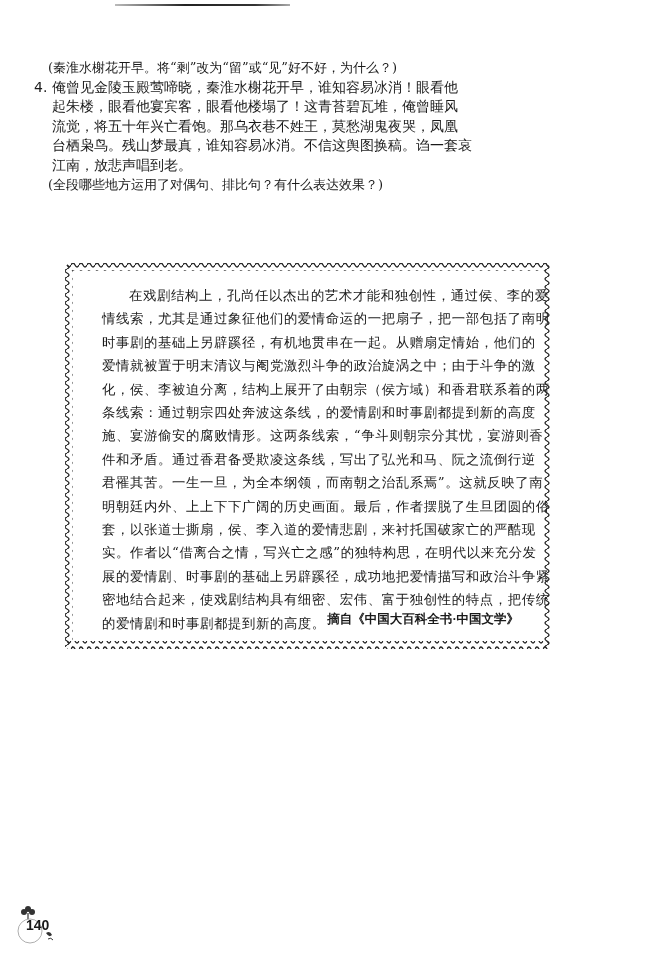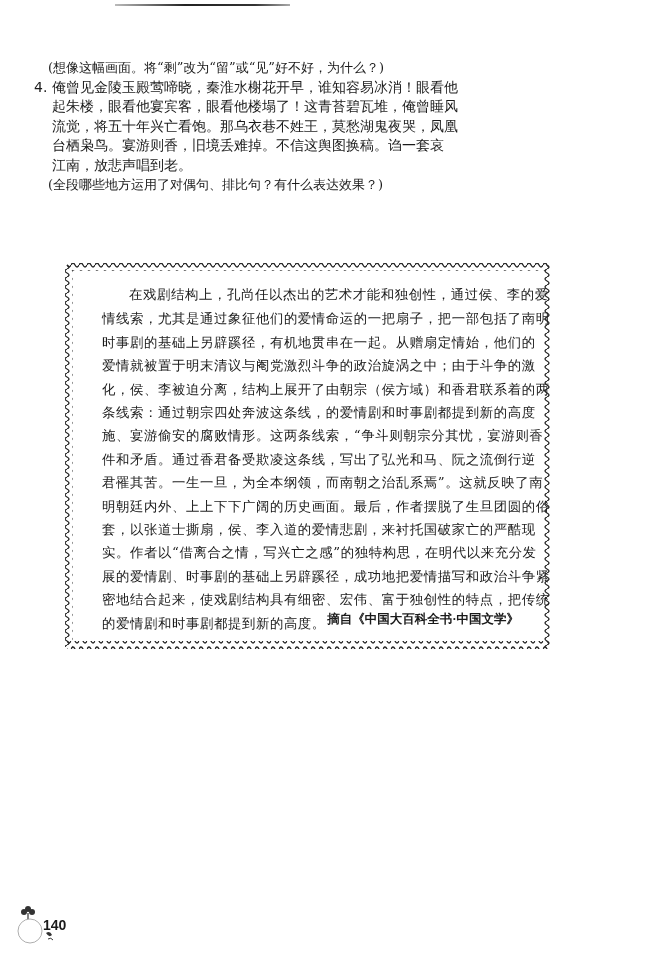--- a/index.html
+++ b/index.html
@@ -12,40 +12,40 @@
   .q-line.bold { font-weight: normal; font-family: "DejaVu Sans", sans-serif; font-size: 14px; }
   .q-line.hint { padding-left: 14px; font-size: 13px; }
   .q-indent { padding-left: 18px; }
   .q-num { display: inline-block; width: 18px; }
   .box { position: absolute; left: 66px; top: 264px; width: 478px; height: 378px;
          border: 3px solid transparent; }
   .box svg.border { position: absolute; left: -6px; top: -6px; }
   .box-text { position: absolute; left: 33px; top: 17px; width: 415px; }
   .para-line { font-size: 13.4px; line-height: 23.4px; white-space: nowrap;
                letter-spacing: 0.6px; text-align: justify; }
-  .para-line.first { padding-left: 27px; font-family: Liberation Mono, monospace; }
+  .para-line.first { padding-left: 27px; }
   .source { position: absolute; right: 28px; top: 344px; font-size: 12.5px;
             font-weight: bold; font-family: Liberation Serif, serif; }
   .page-num { position: absolute; left: 14px; top: 903px; width: 44px; height: 40px; }
   .page-num .num { position: absolute; left: 12px; top: 14px; font-size: 14px;
-                   font-weight: bold; font-family: "Liberation Sans", sans-serif; margin-left: 17px; }
+                   font-weight: bold; font-family: "Liberation Sans", sans-serif; }
 </style>
 </head>
 <body>
 
 <div class="top-rule"></div>
 
 <div class="q-block">
-  <div class="q-line hint">(想像这幅画面。将“剩”改为“留”或“见”好不好，为什么？)</div>
+  <div class="q-line hint">(秦淮水榭花开早。将“剩”改为“留”或“见”好不好，为什么？)</div>
   <div class="q-line bold">
     <span class="q-num">4.</span><span>俺曾见金陵玉殿莺啼晓，秦淮水榭花开早，谁知容易冰消！眼看他</span>
   </div>
   <div class="q-line bold q-indent">起朱楼，眼看他宴宾客，眼看他楼塌了！这青苔碧瓦堆，俺曾睡风</div>
   <div class="q-line bold q-indent">流觉，将五十年兴亡看饱。那乌衣巷不姓王，莫愁湖鬼夜哭，凤凰</div>
-  <div class="q-line bold q-indent">台栖枭鸟。宴游则香，旧境丢难掉。不信这舆图换稿。诌一套哀</div>
+  <div class="q-line bold q-indent">台栖枭鸟。残山梦最真，谁知容易冰消。不信这舆图换稿。诌一套哀</div>
   <div class="q-line bold q-indent">江南，放悲声唱到老。</div>
   <div class="q-line hint">(全段哪些地方运用了对偶句、排比句？有什么表达效果？)</div>
 </div>
 
 <div class="box">
   <svg class="border" width="490" height="390" viewBox="0 0 490 390">
     <defs>
       <pattern id="wavyH" x="0" y="0" width="8" height="8" patternUnits="userSpaceOnUse">
         <path d="M0 4 Q2 0 4 4 T8 4" fill="none" stroke="#222" stroke-width="1.3"></path>
       </pattern>

